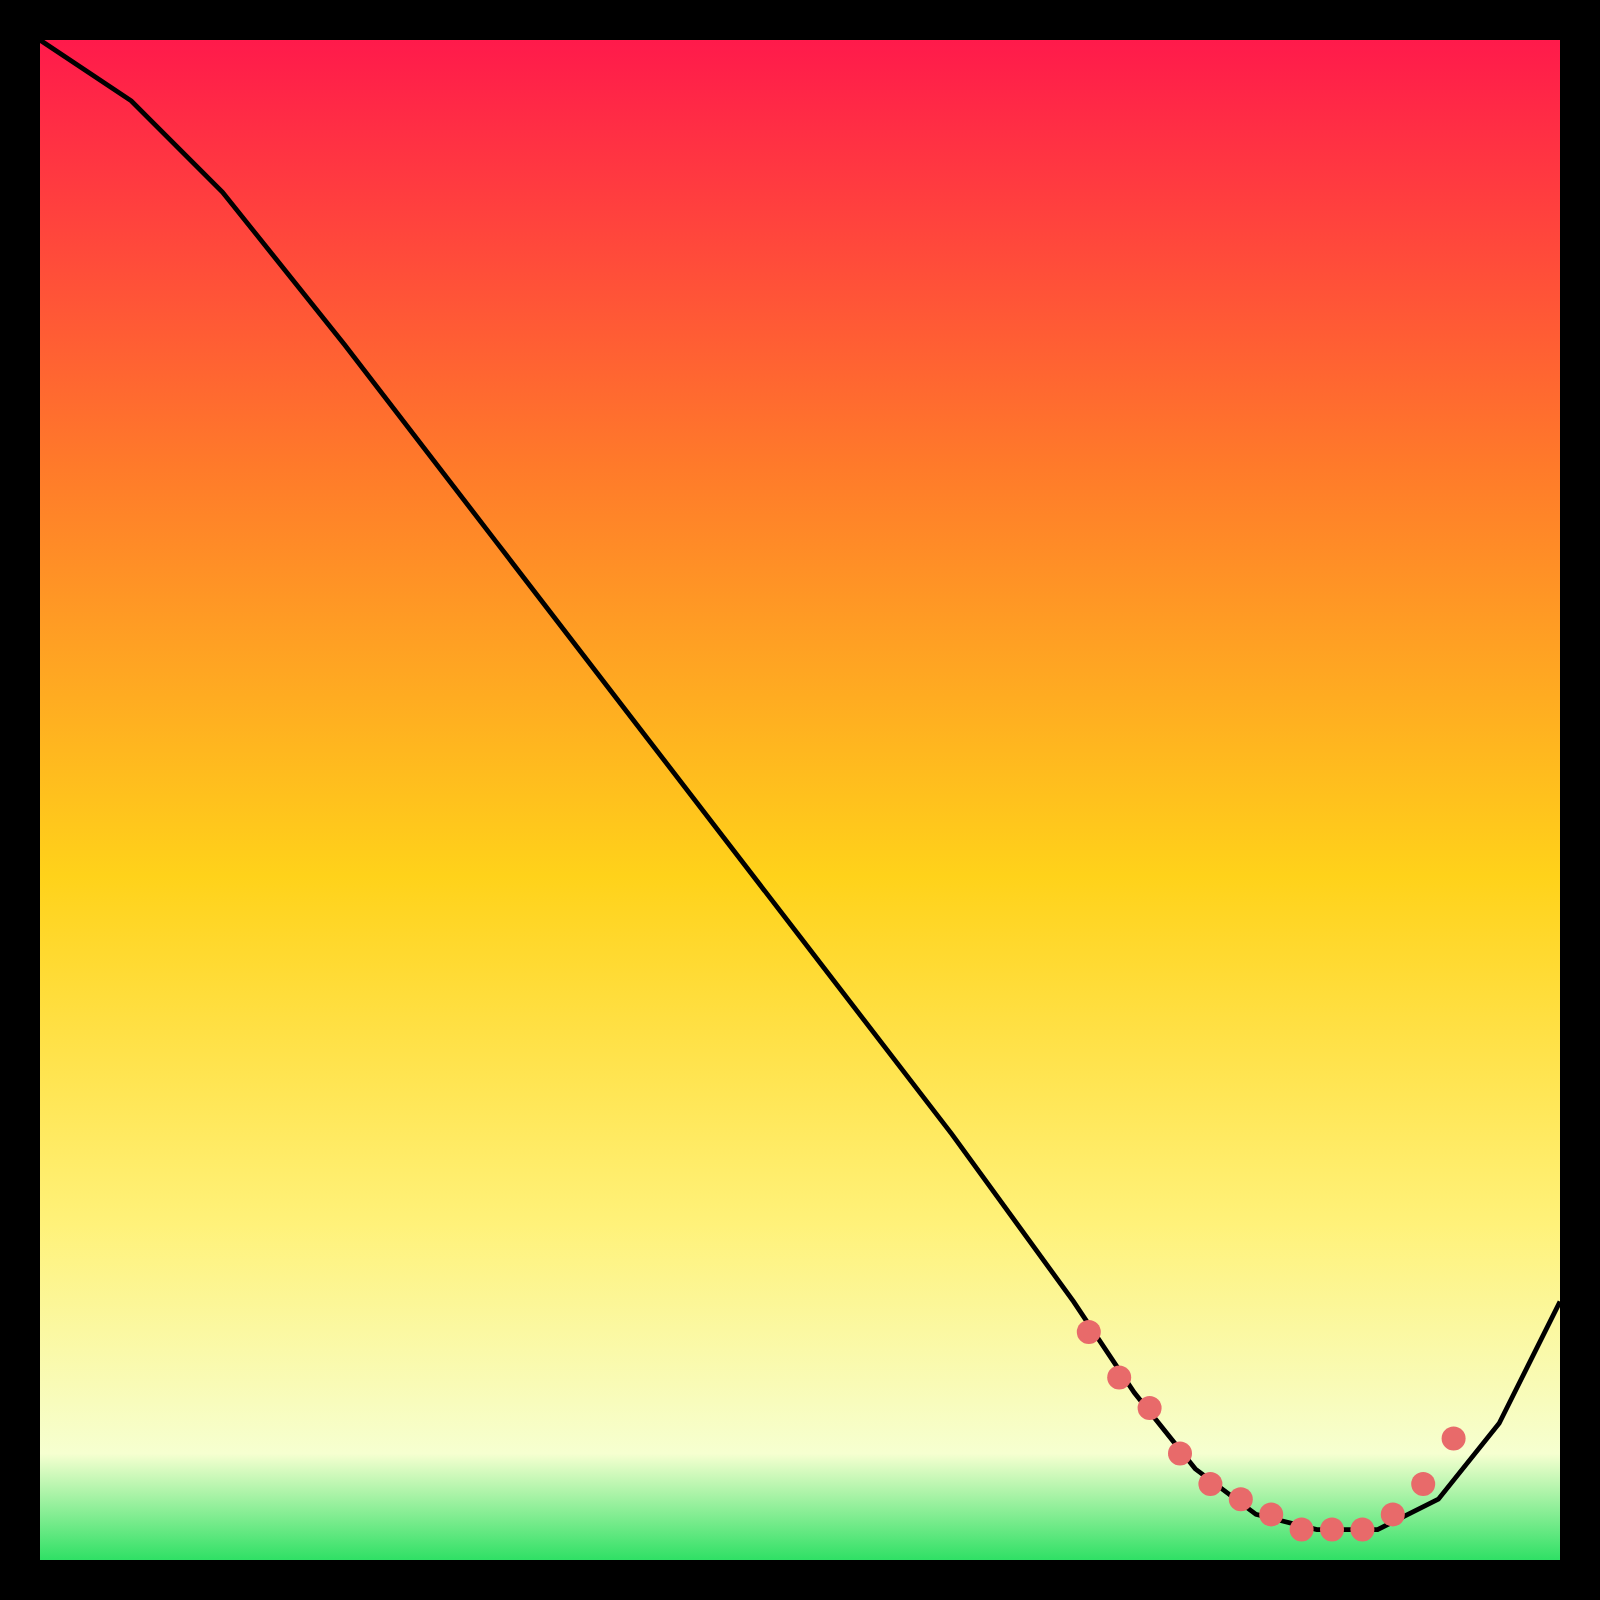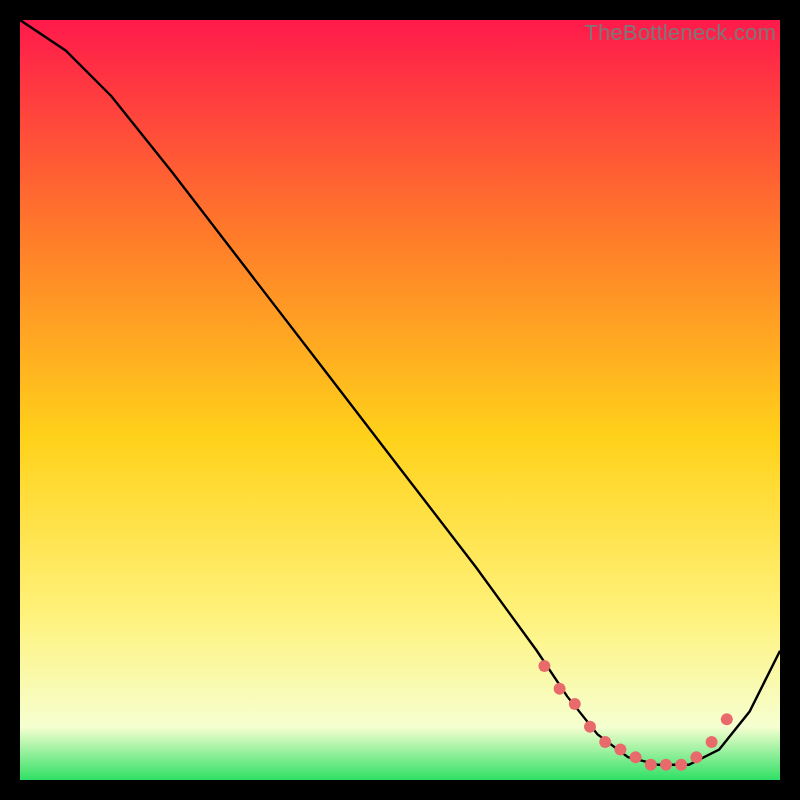--- a/index.html
+++ b/index.html
@@ -64,14 +64,13 @@
         <circle cx="600.4" cy="729.6" r="6" fill="#e86a6a"></circle>
         <circle cx="615.6" cy="737.2" r="6" fill="#e86a6a"></circle>
         <circle cx="630.8" cy="744.8" r="6" fill="#e86a6a"></circle>
         <circle cx="646.0" cy="744.8" r="6" fill="#e86a6a"></circle>
         <circle cx="661.2" cy="744.8" r="6" fill="#e86a6a"></circle>
         <circle cx="676.4" cy="737.2" r="6" fill="#e86a6a"></circle>
         <circle cx="691.6" cy="722.0" r="6" fill="#e86a6a"></circle>
         <circle cx="706.8" cy="699.2" r="6" fill="#e86a6a"></circle>
       </g>
   </svg>
-  <div class="watermark">TheBottleneck.com</div>
 </div>
 
 </body></html>

